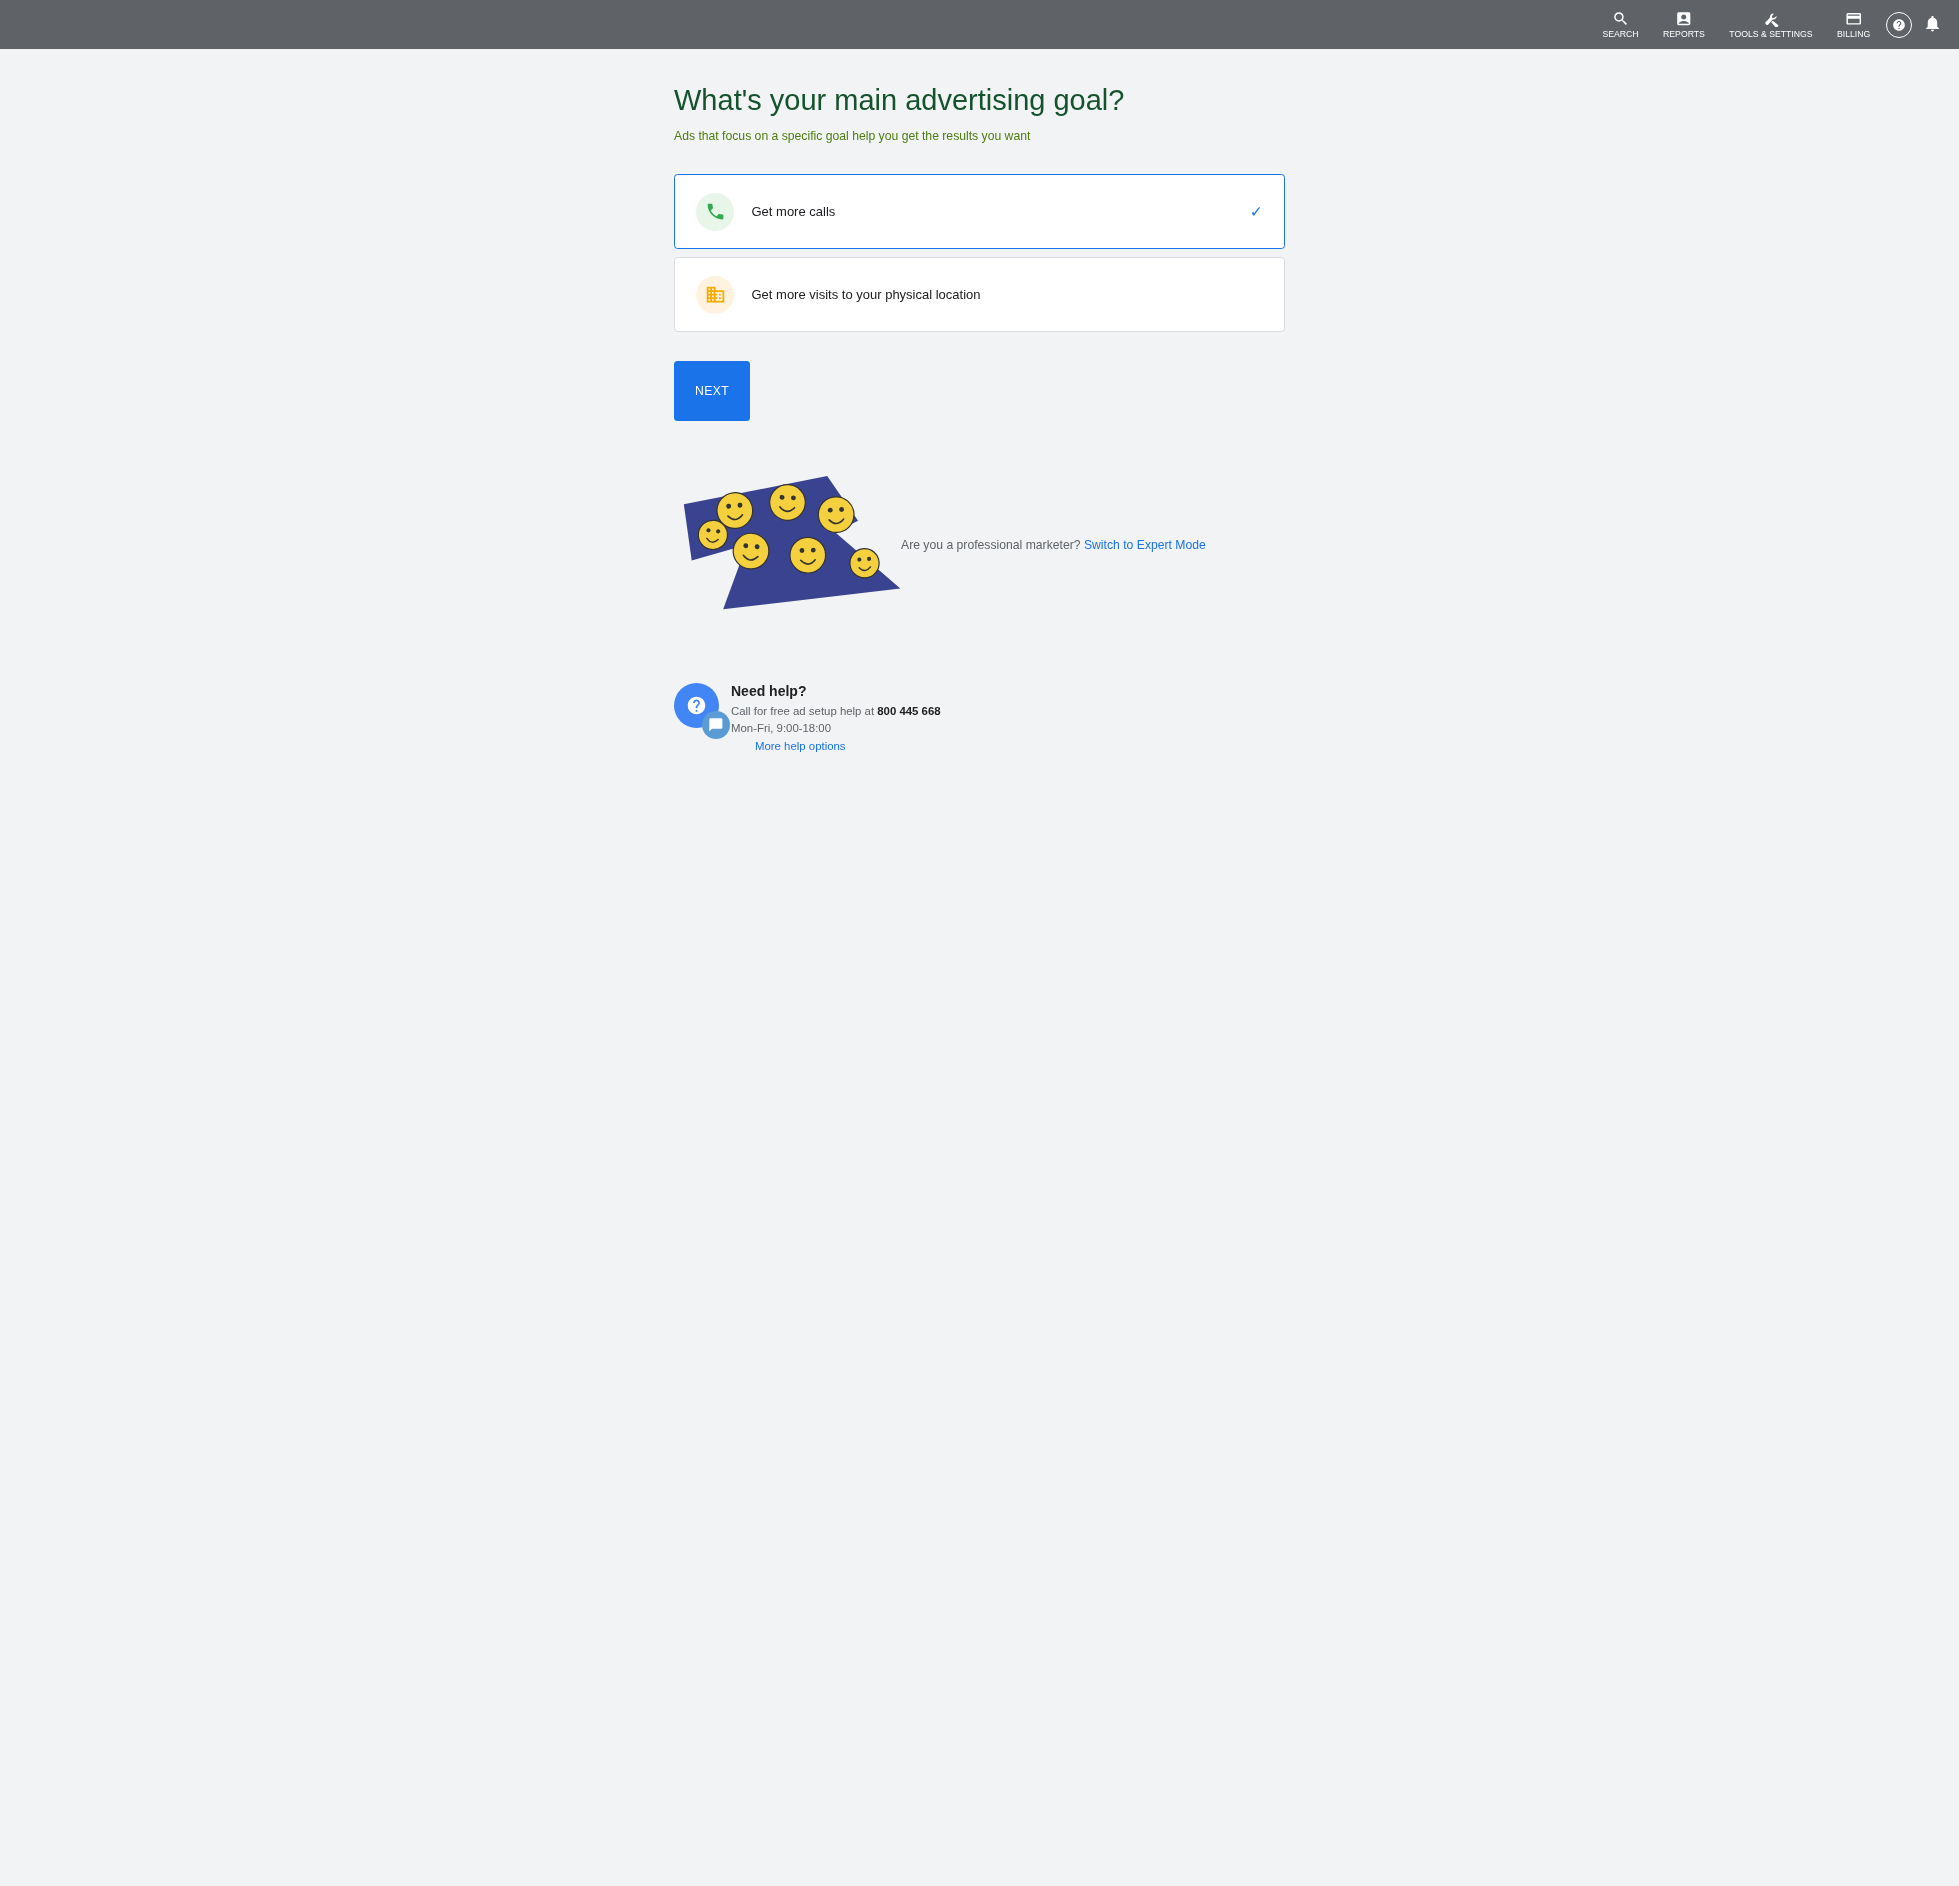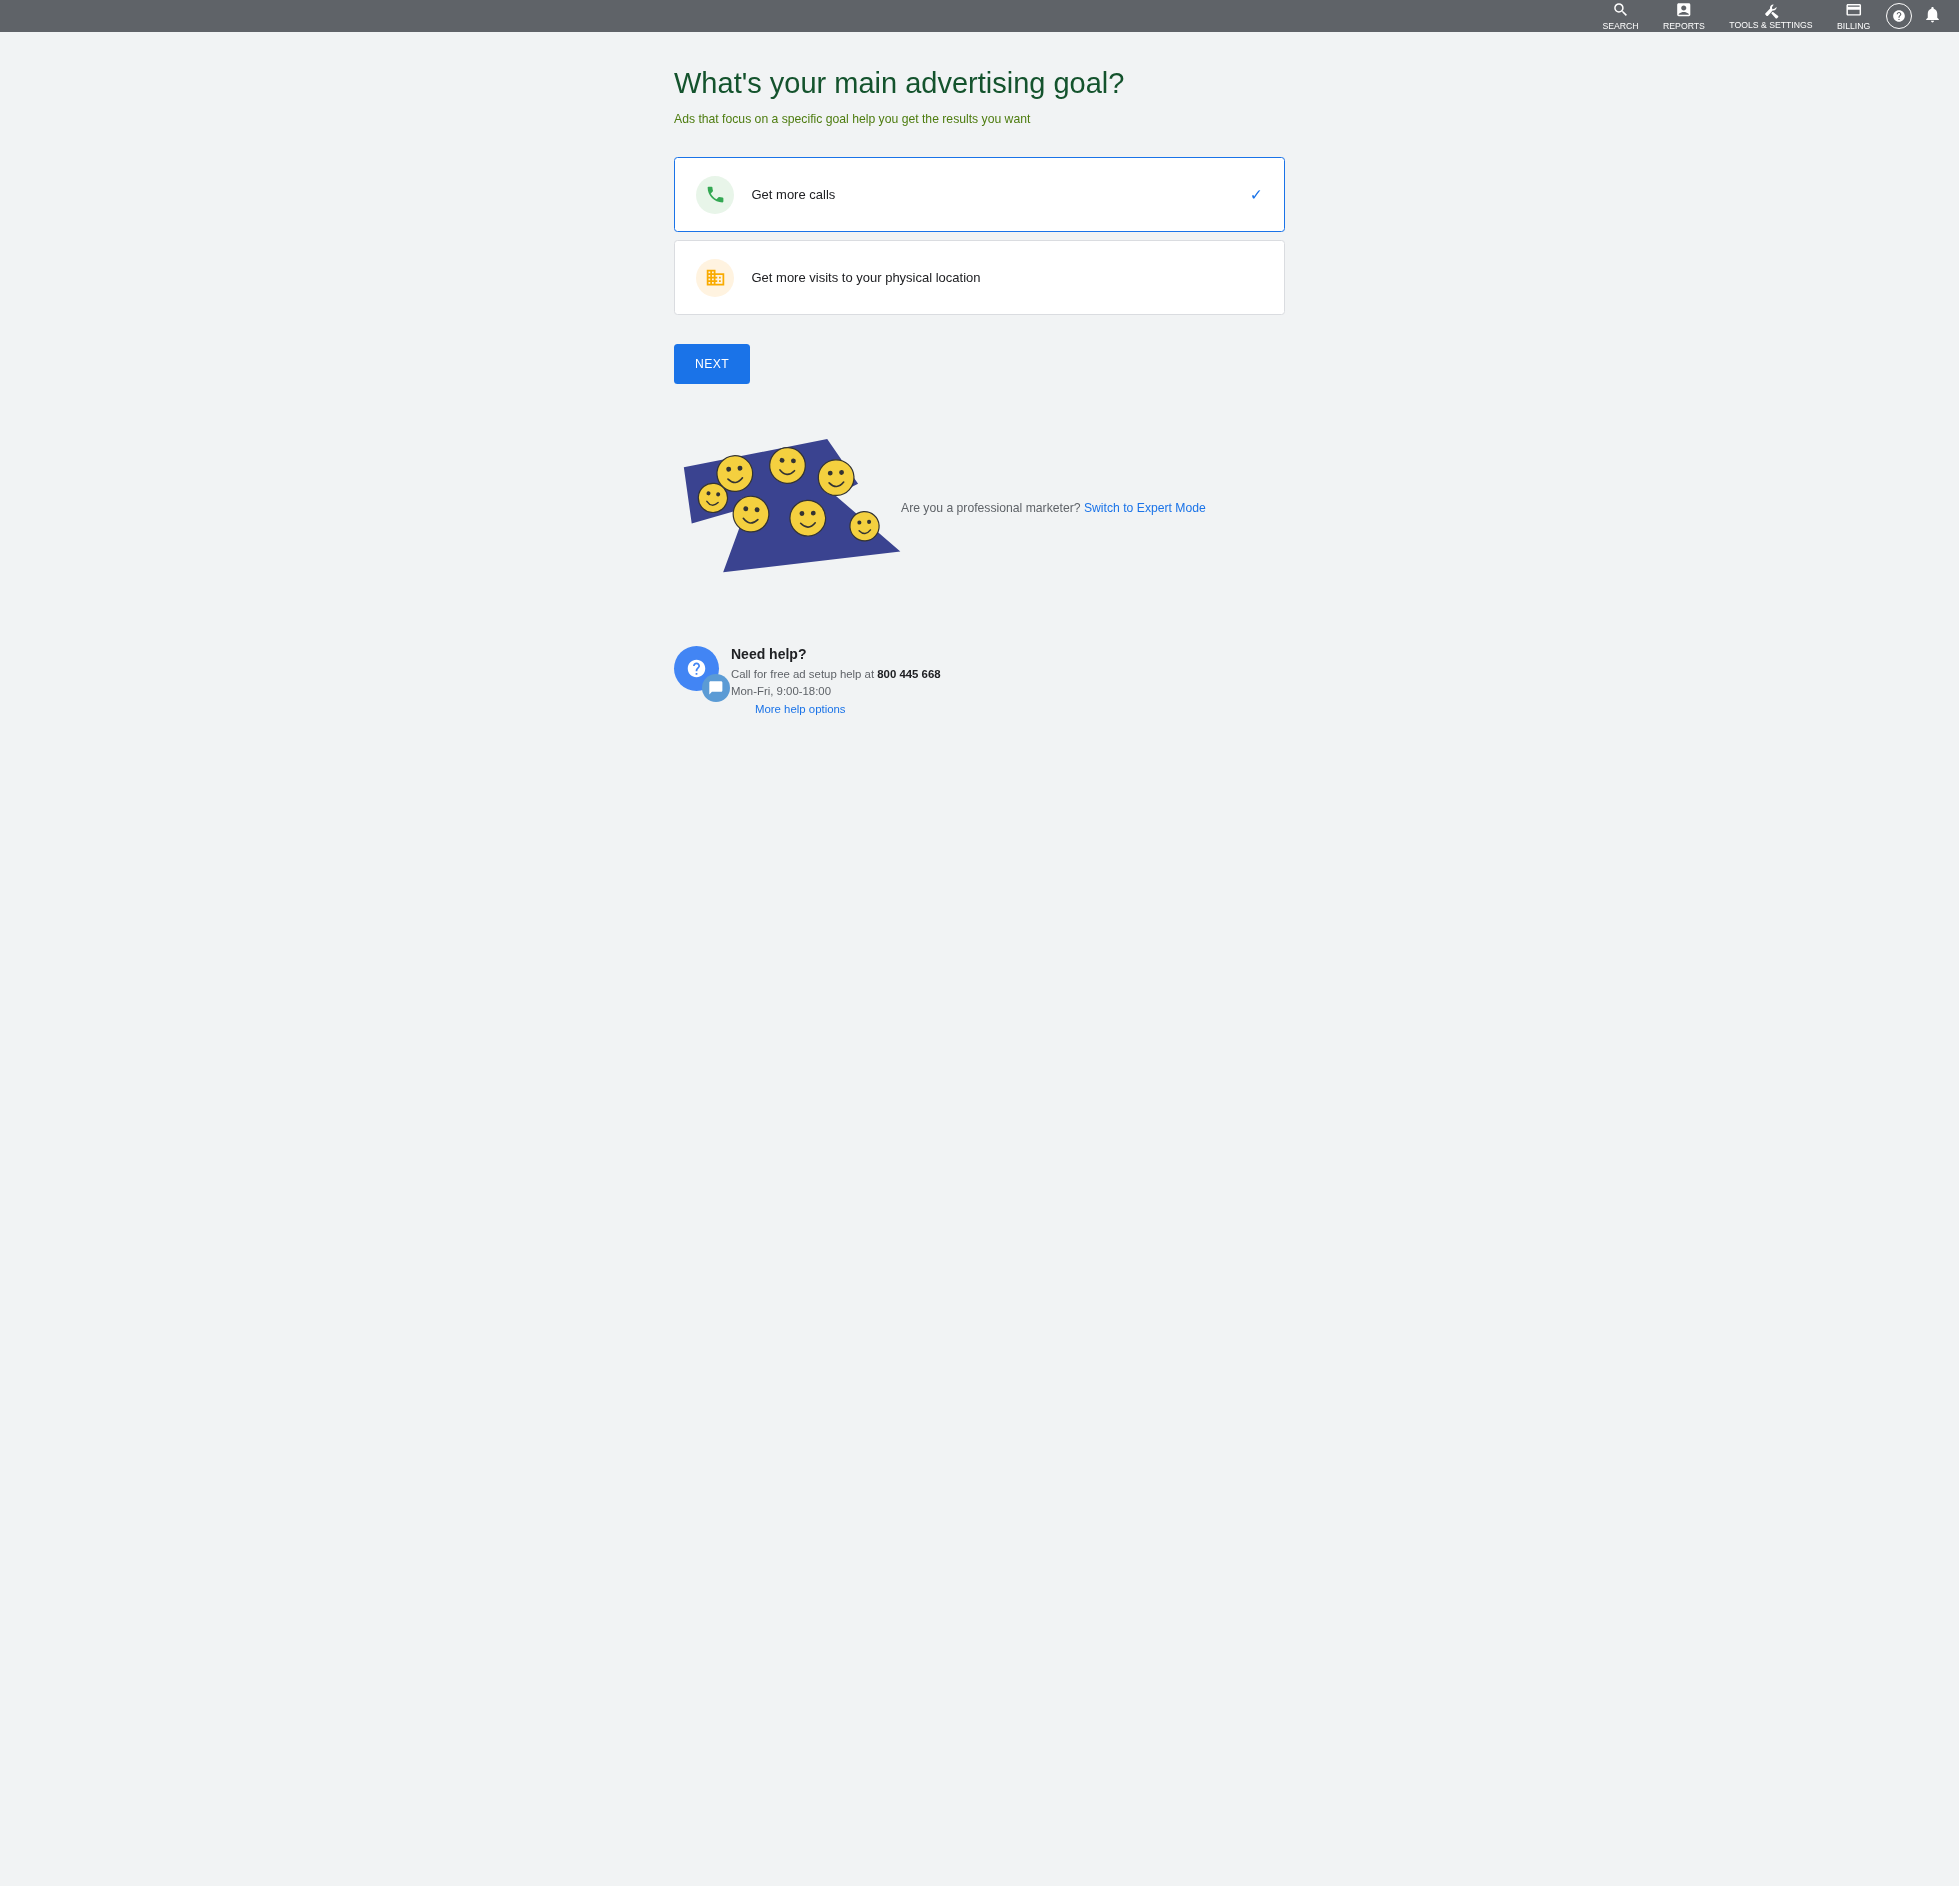--- a/index.html
+++ b/index.html
@@ -5,21 +5,21 @@
     * { box-sizing: border-box; margin: 0; padding: 0; }
     body {
       font-family: Arial, sans-serif;
       background: #f1f3f4;
       min-height: 100vh;
     }
 
     
     .top-nav {
       background: #5f6368;
-      height: 32px;
+      height: 49px;
       display: flex;
       align-items: center;
       justify-content: flex-end;
       padding: 0 17.5px;
       gap: 7px;
     }
     .nav-item {
       display: flex;
       flex-direction: column;
       align-items: center;
@@ -133,21 +133,21 @@
       width: 21px;
       height: 21px;
     }
 
     
     .next-btn {
       background: #1a73e8;
       color: #fff;
       border: none;
       border-radius: 3.5px;
-      padding: 13px 21px;
+      padding: 23px 21px;
       font-size: 12.2px;
       font-weight: 500;
       cursor: pointer;
       margin-top: 21px;
       letter-spacing: 0.4px;
     }
 
     
     .illustration-section {
       display: flex;

